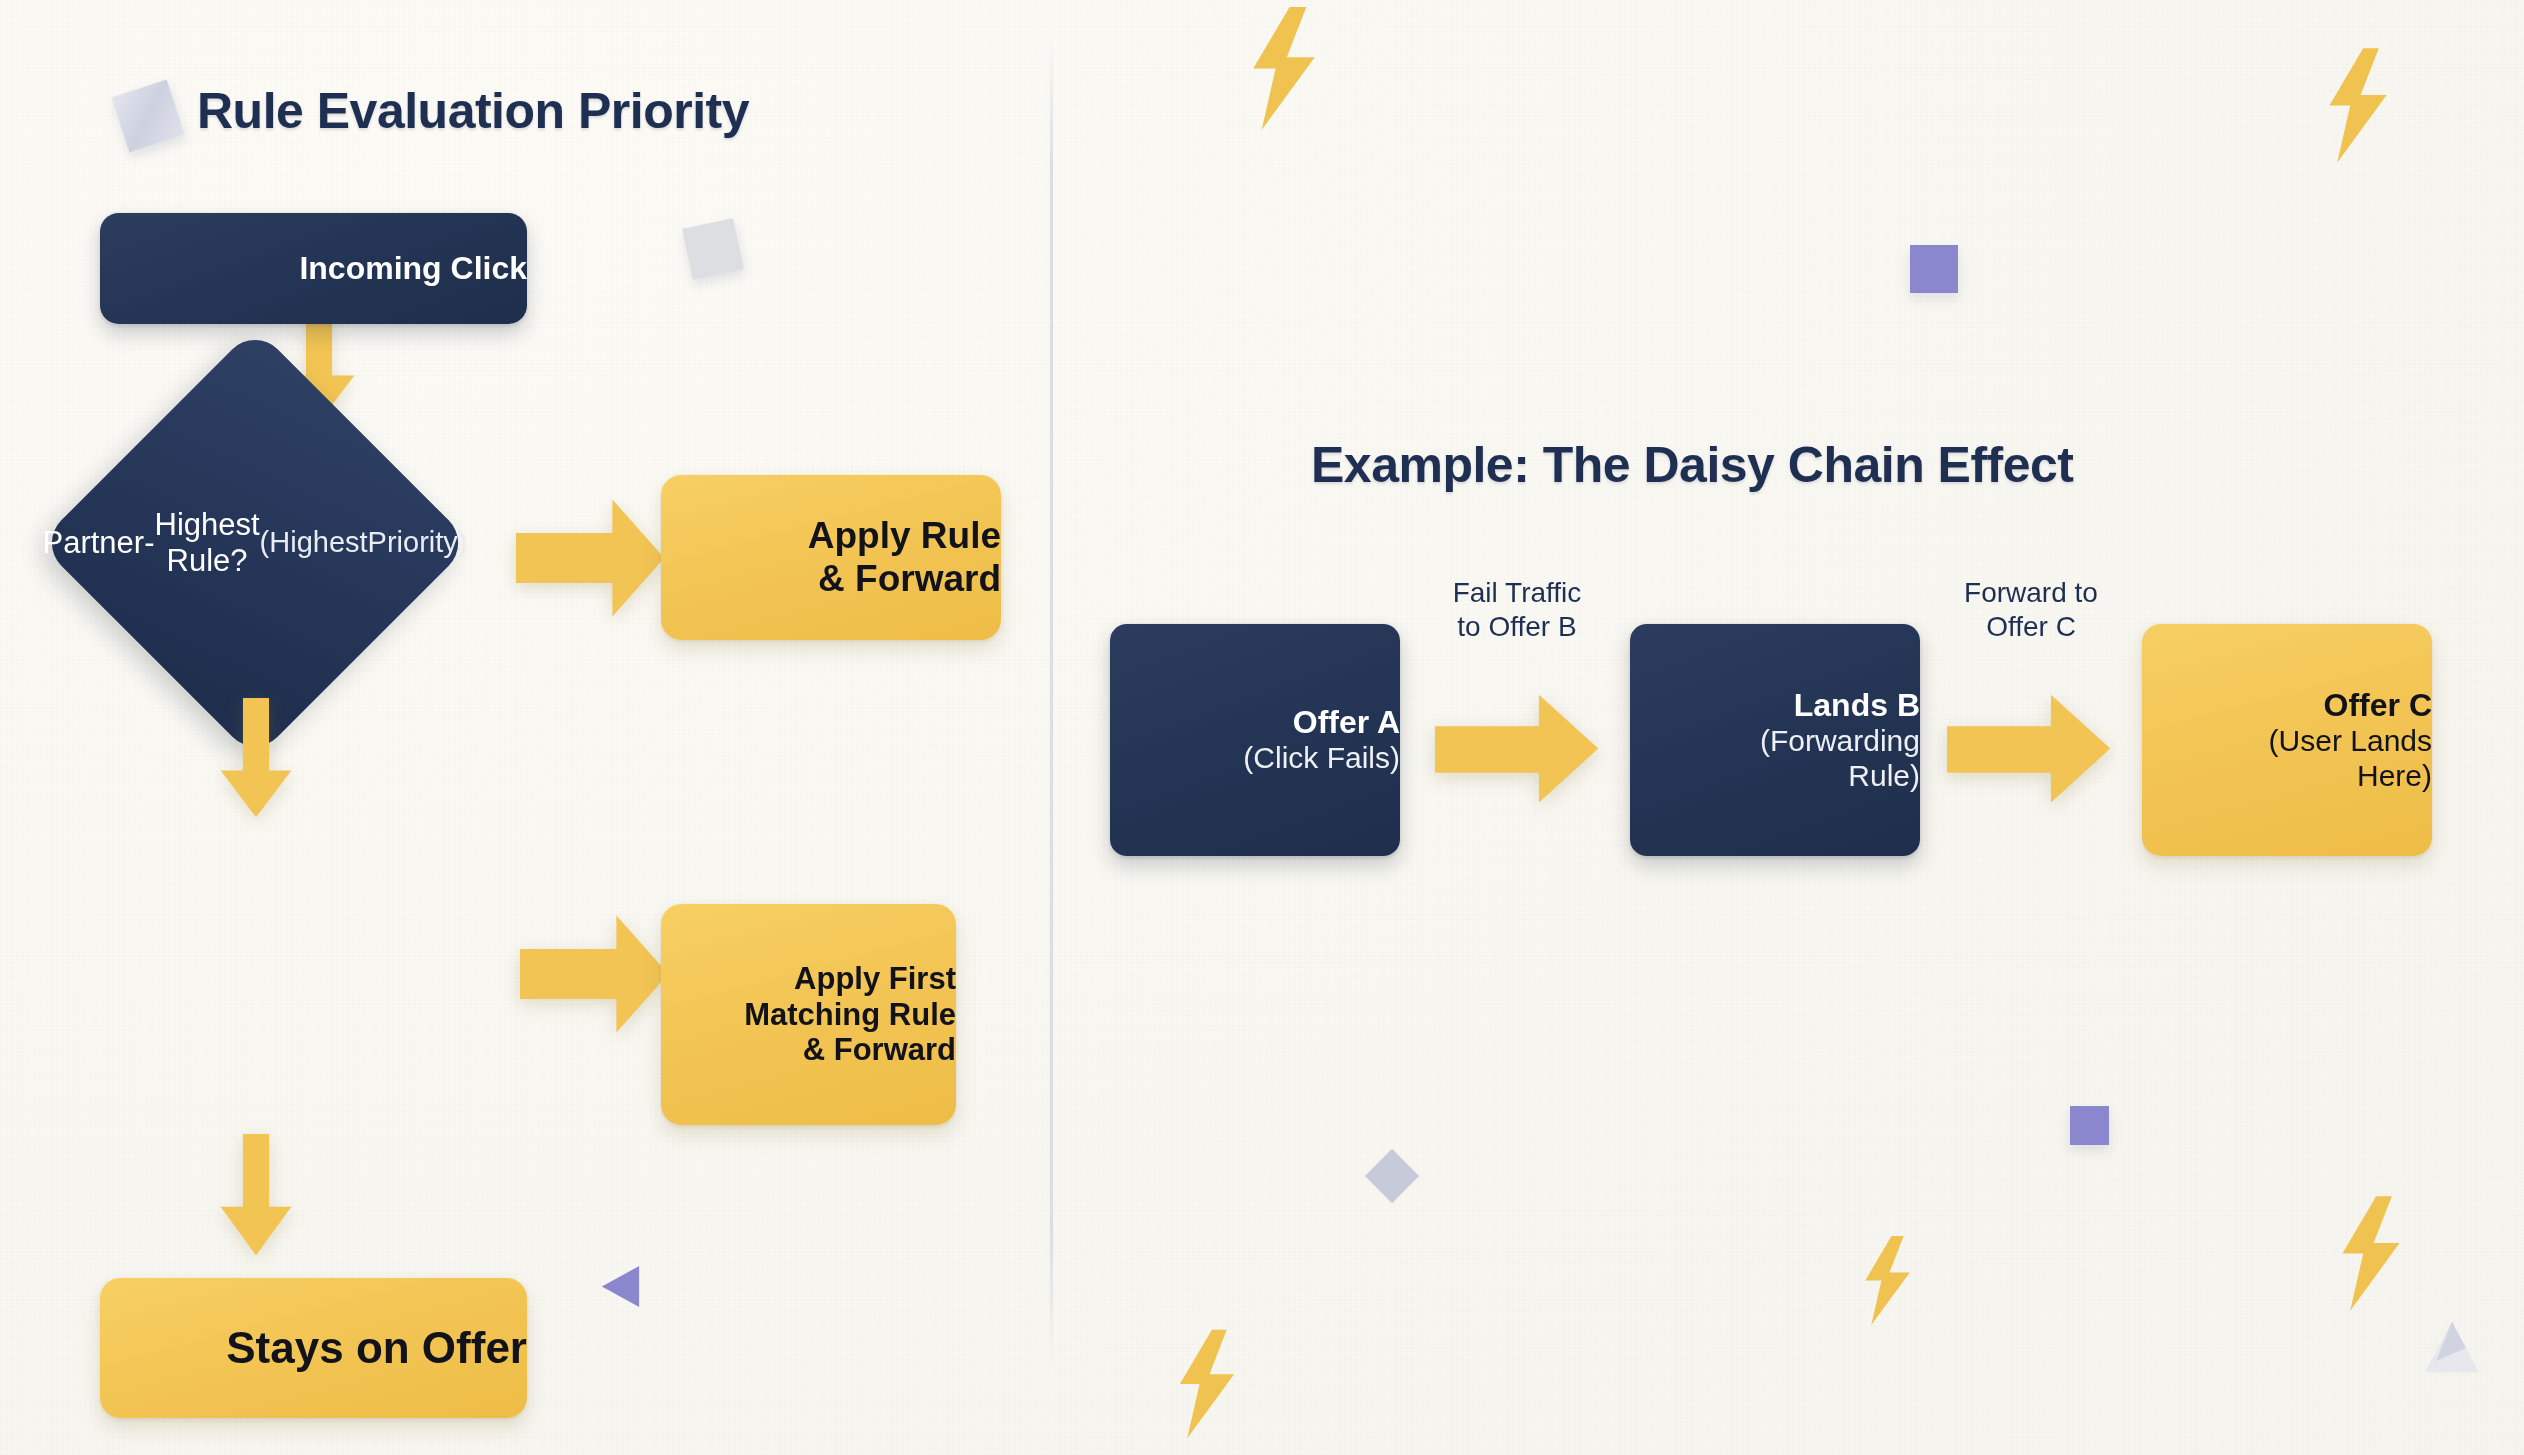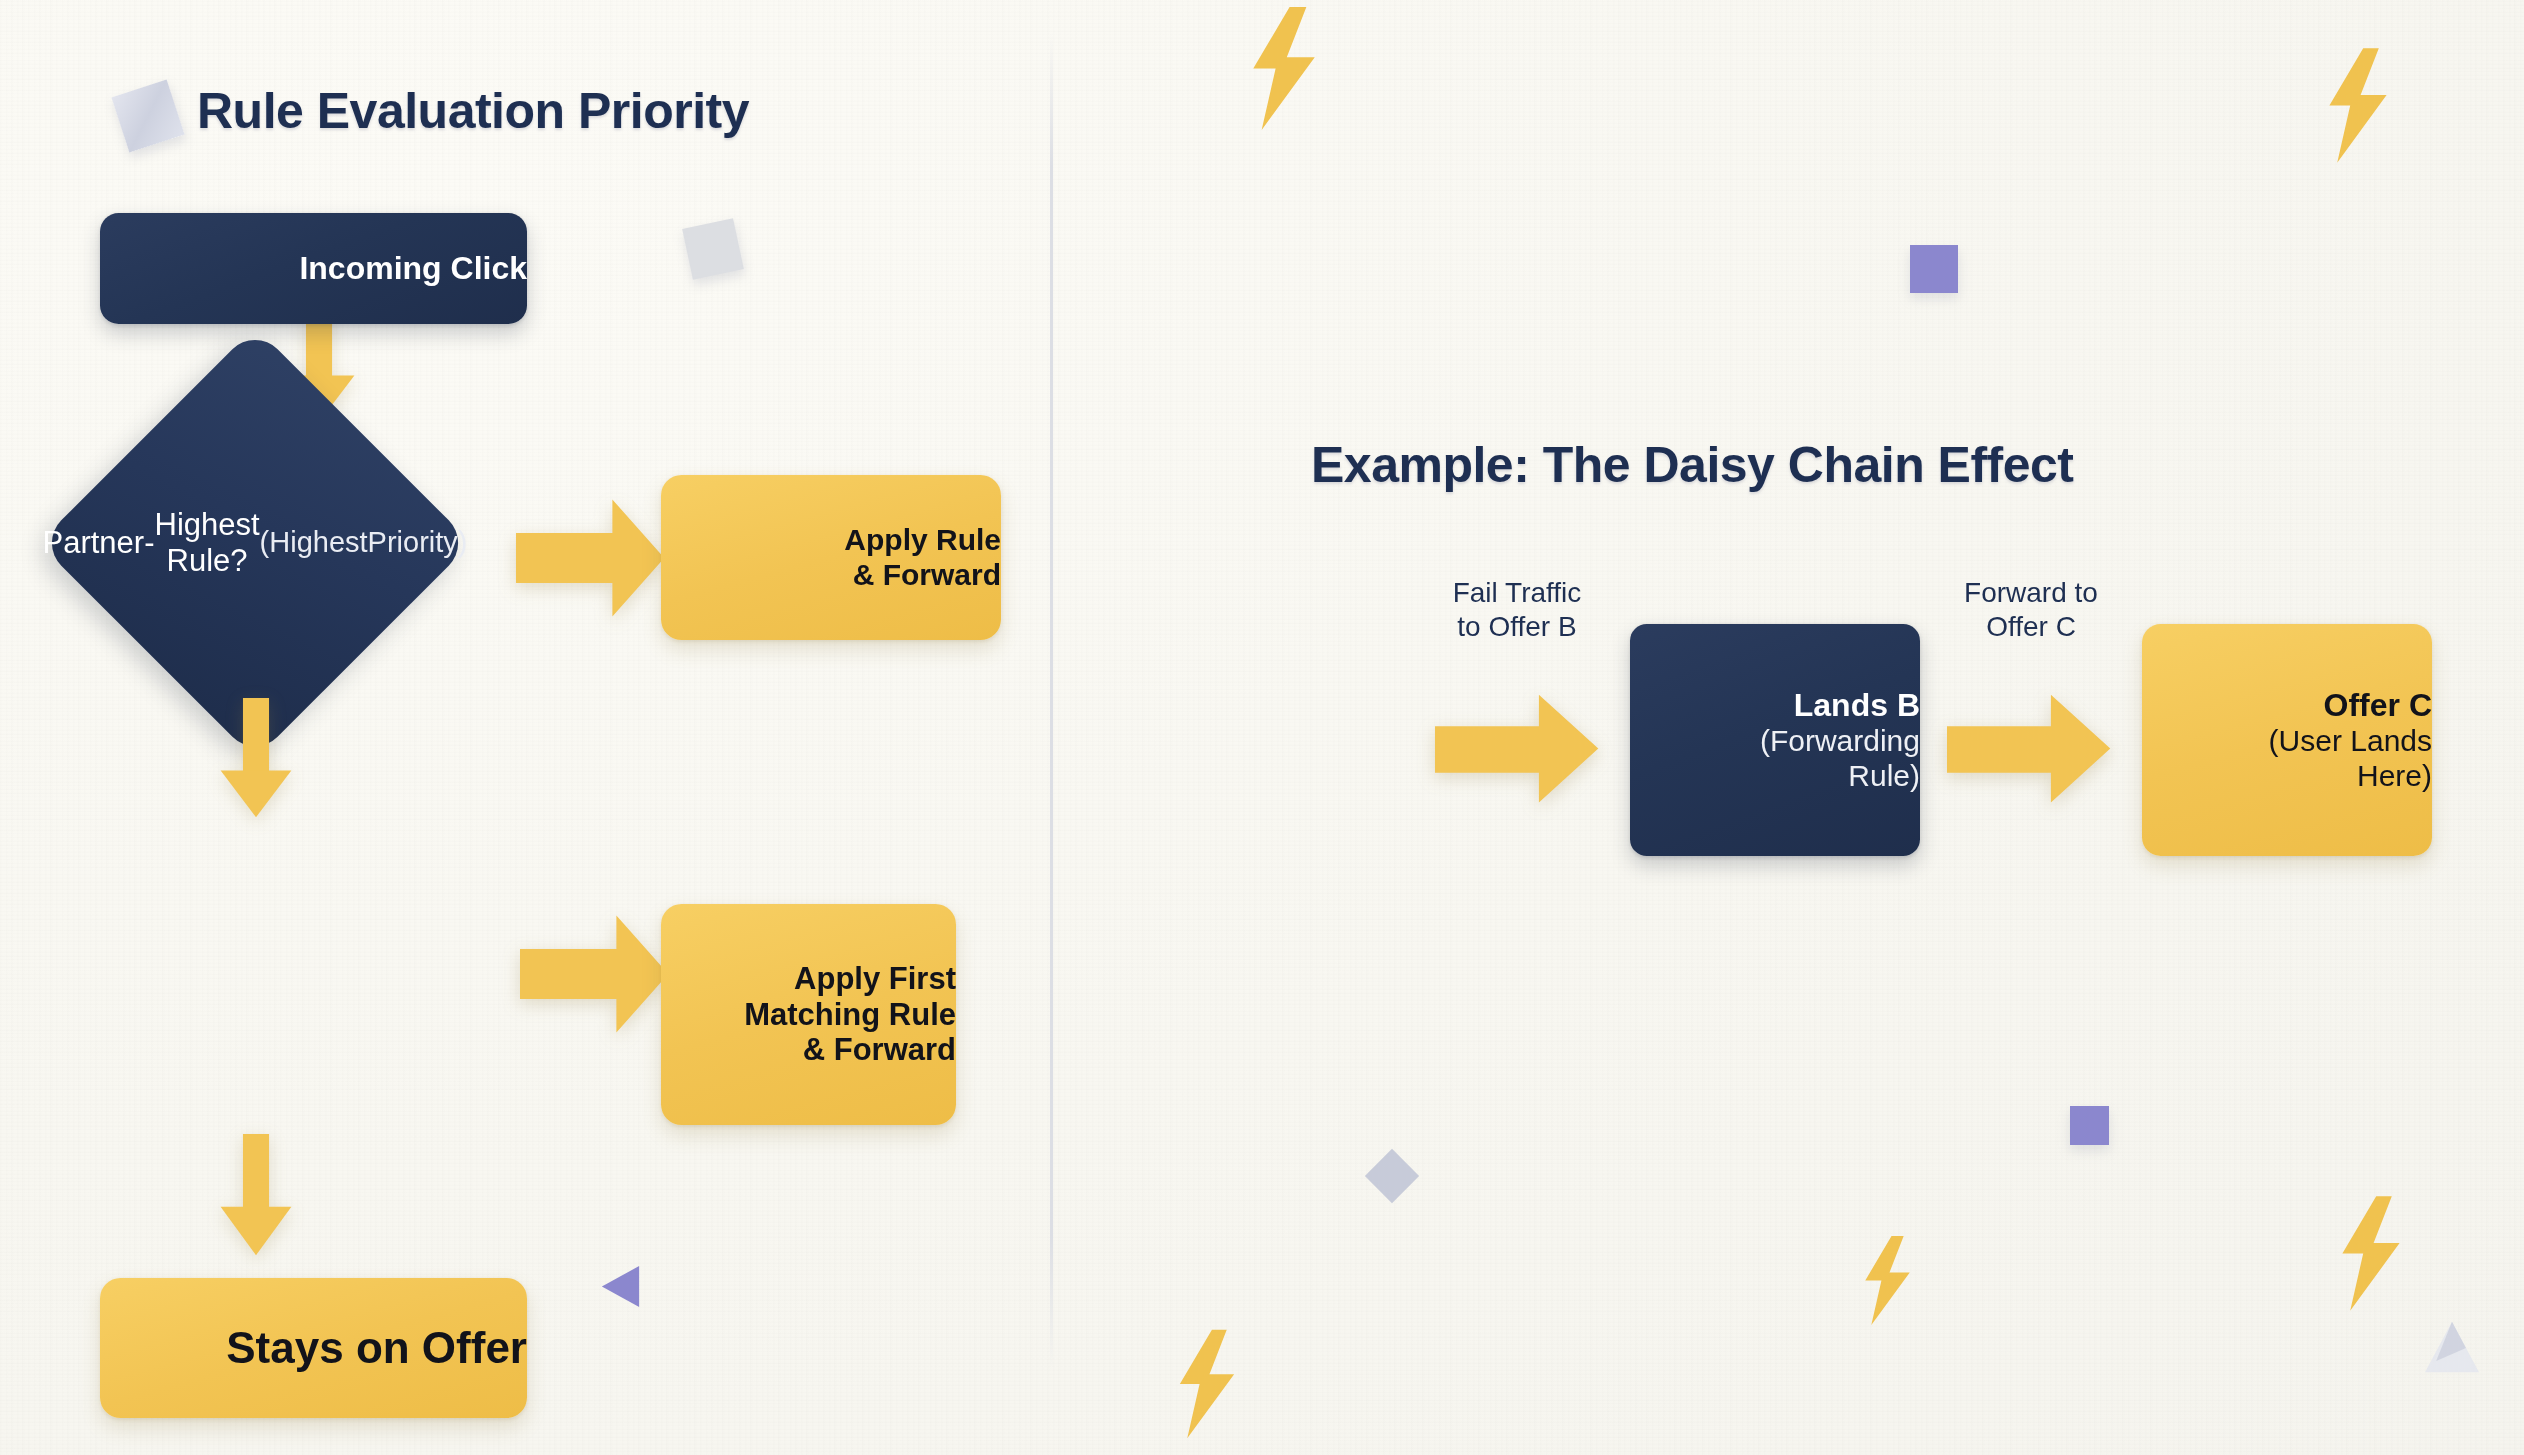--- a/index.html
+++ b/index.html
@@ -178,21 +178,21 @@
       <span class="t1" style="font-size:31px;">Highest Rule?</span>
       <span class="t2" style="font-size:29px; color:#e9ecf3;">(Highest</span>
       <span class="t2" style="font-size:29px; color:#e9ecf3;">Priority)</span>
     </div>
   </div>
 
   <svg class="arrow-right" style="left:516px; top:492px;" width="152" height="132" viewBox="0 0 164 142">
     <polygon points="0,44 104,44 104,8 160,71 104,134 104,98 0,98" fill="#f2c453"></polygon>
   </svg>
 
-  <div class="node gold-box" style="left:661px; top:475px; width:340px; height:165px; font-size:30px;">
+  <div class="node gold-box" style="left:661px; top:475px; width:340px; height:165px; font-size:37px;">
     <span class="t1">Apply Rule</span>
     <span class="t1">&amp; Forward</span>
   </div>
 
   <svg class="arrow-down" style="left:215px; top:698px;" width="82" height="121" viewBox="0 0 88 130">
     <rect x="30" y="0" width="28" height="82" fill="#f2c453"></rect>
     <polygon points="6,78 82,78 44,128" fill="#f2c453"></polygon>
   </svg>
 
 
@@ -210,20 +210,24 @@
     <rect x="30" y="0" width="28" height="82" fill="#f2c453"></rect>
     <polygon points="6,78 82,78 44,130" fill="#f2c453"></polygon>
   </svg>
 
   <div class="node gold-box" style="left:100px; top:1278px; width:427px; height:140px; font-size:44px;">
     <span class="t1">Stays on Offer</span>
   </div>
 
   <div class="panel-title" id="title-right">Example: The Daisy Chain Effect</div>
 
+  <div class="node navy-box" style="left:1110px; top:624px; width:290px; height:232px; border-radius:16.7px; font-size:32px;">
+    <span class="t1">Offer A</span>
+    <span class="t2" style="font-size:30px; color:#eef0f5;">(Click Fails)</span>
+  </div>
 
   <div class="edge-label" style="left:1415px; top:576px; width:204px;">Fail Traffic
 to Offer B</div>
 
   <svg class="arrow-right" style="left:1435px; top:689px;" width="167" height="121" viewBox="0 0 180 130">
     <polygon points="0,40 112,40 112,6 176,64 112,122 112,90 0,90" fill="#f2c453"></polygon>
   </svg>
 
   <div class="node navy-box" style="left:1630px; top:624px; width:290px; height:232px; border-radius:16.7px; font-size:32px;">
     <span class="t1">Lands B</span>

